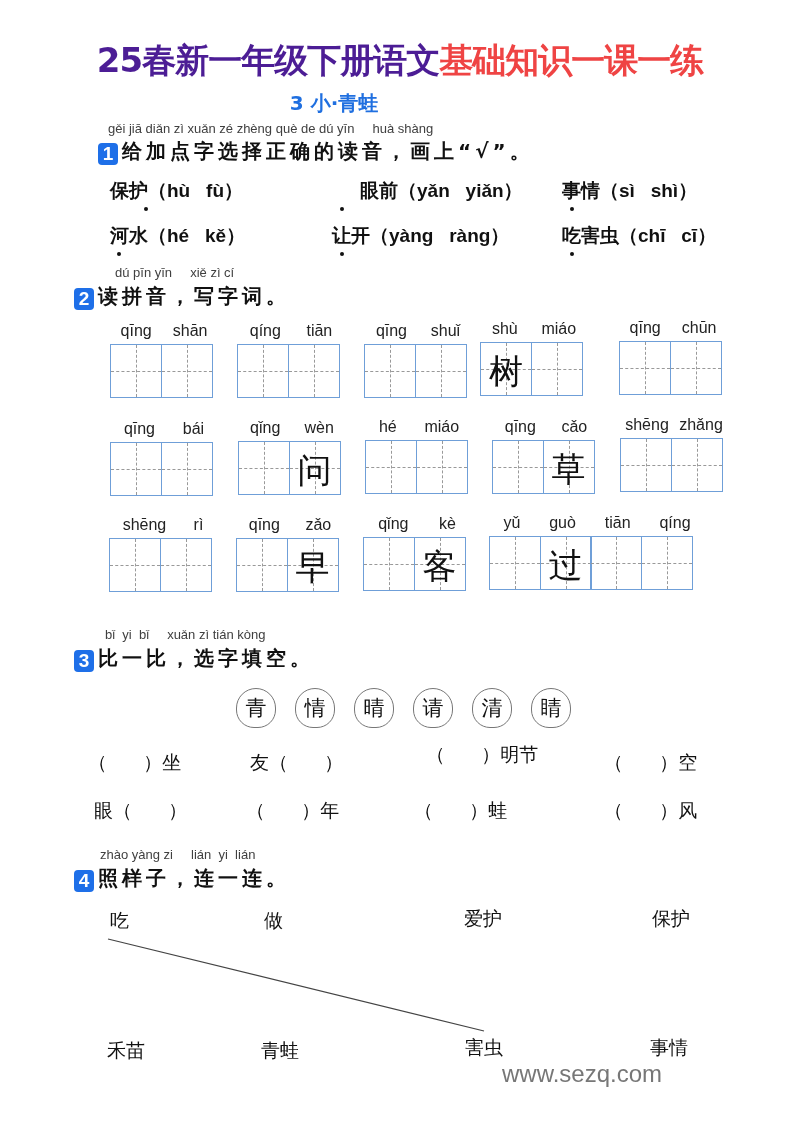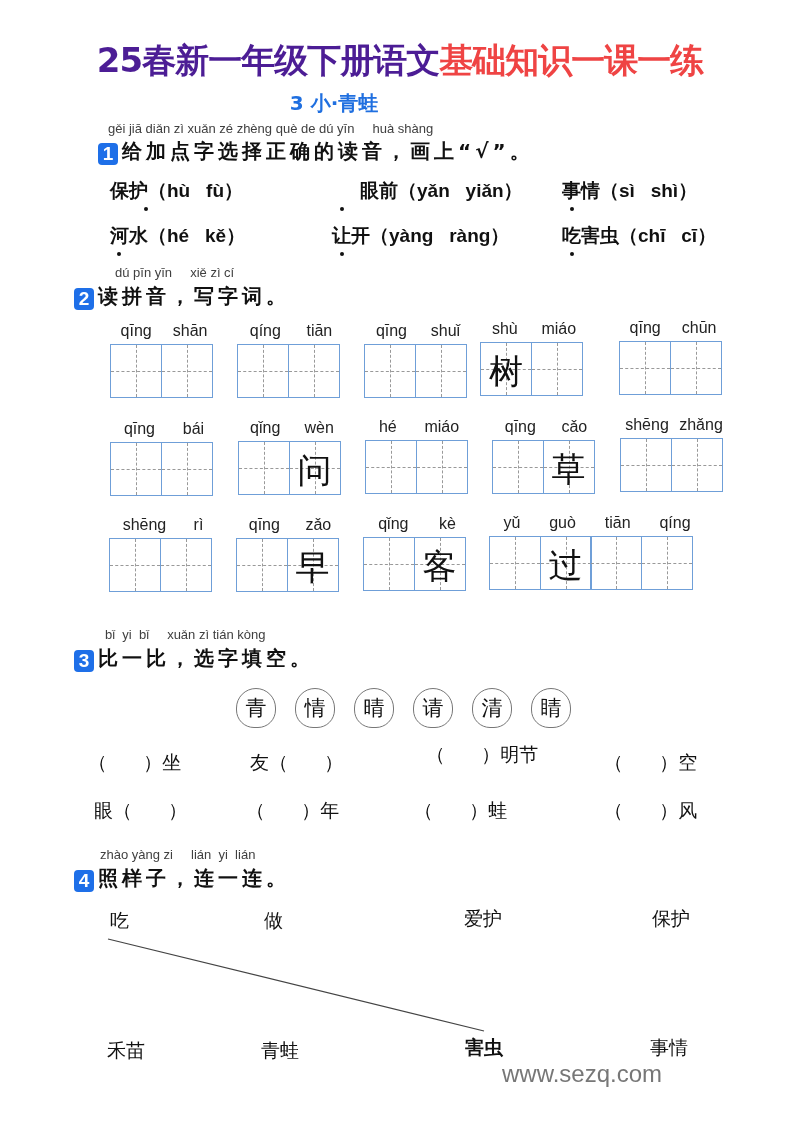--- a/index.html
+++ b/index.html
@@ -302,16 +302,16 @@
 <div class="abs word" style="left:264px;top:908px;">做</div>
 <div class="abs word" style="left:464px;top:906px;">爱护</div>
 <div class="abs word" style="left:652px;top:906px;">保护</div>
 
 <svg class="abs" style="left:0;top:0;" width="800" height="1131">
   <line x1="108" y1="939" x2="484" y2="1031" stroke="#444" stroke-width="1.2"></line>
 </svg>
 
 <div class="abs word" style="left:107px;top:1038px;">禾苗</div>
 <div class="abs word" style="left:261px;top:1038px;">青蛙</div>
-<div class="abs word" style="left:465px;top:1035px;font-weight:bold;">害虫</div>
+<div class="abs word" style="left:465px;top:1035px;">害虫</div>
 <div class="abs word" style="left:650px;top:1035px;">事情</div>
 
 <div class="abs watermark" style="left:502px;top:1060px;">www.sezq.com</div>
 
 </body></html>

